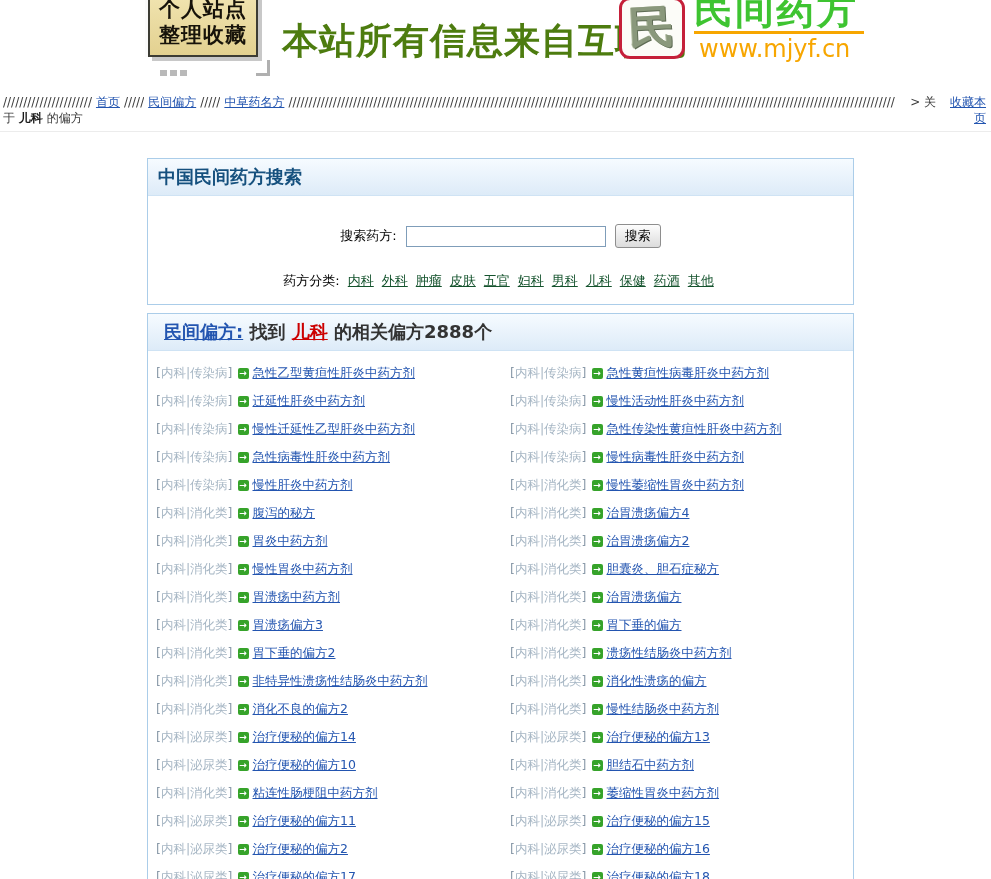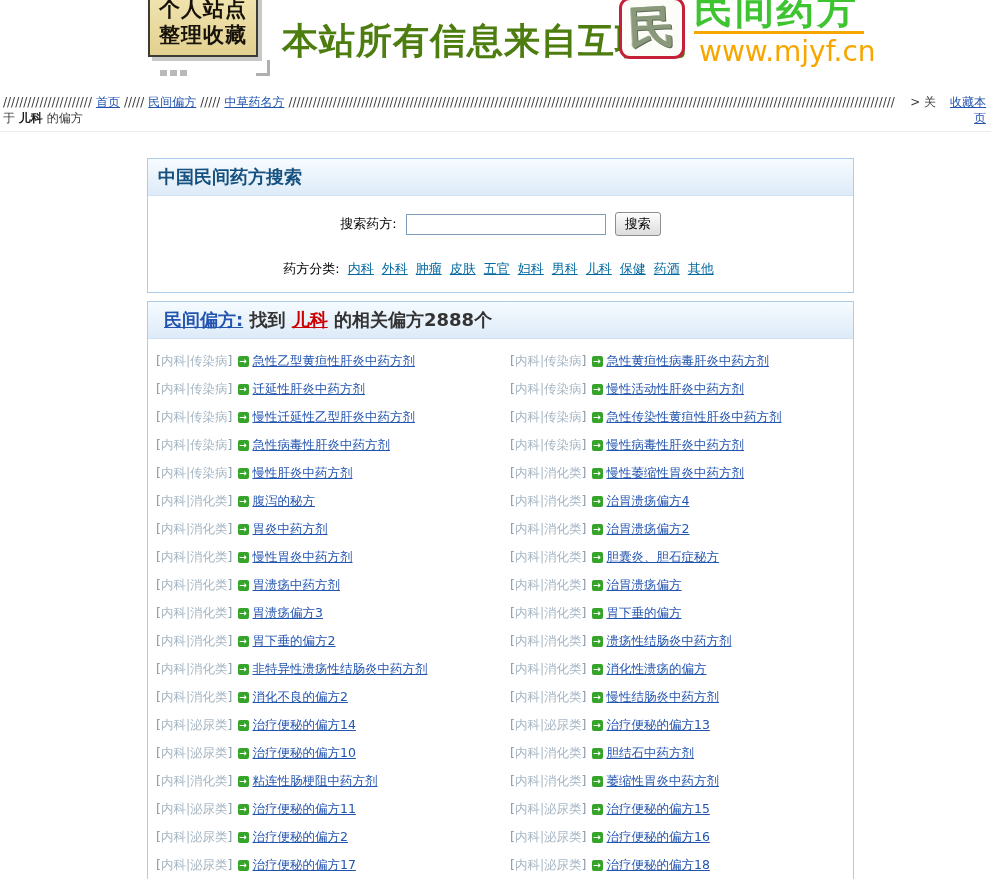--- a/index.html
+++ b/index.html
@@ -21,21 +21,21 @@
   .banner-slogan { position:absolute; left:282px; top:17px; font-size:36px; font-weight:bold;
     color:#4d7c0f; letter-spacing:1px; white-space:nowrap; }
   .seal { position:absolute; left:619px; top:-3px; width:66px; height:62px;
     border:3px solid #c5203a; border-radius:11px; background:#fcfcf8;
     display:flex; align-items:center; justify-content:center; }
   .seal-glyph { font-size:46px; font-weight:bold; color:#8a987c;
     text-shadow:1px 1px 0 #5f6c55, -1px 0 0 #aeb99e; transform:rotate(-3deg); }
   .logo-title { position:absolute; left:694px; top:-17px; font-size:39px; font-weight:bold;
     color:#3ec431; letter-spacing:2px; white-space:nowrap; }
   .logo-rule { position:absolute; left:694px; top:31px; width:170px; height:3px; background:#f7a600; }
-  .logo-url { position:absolute; left:699px; top:35px; font-size:28px; color:#f7a600; }
+  .logo-url { position:absolute; left:699px; top:35px; font-size:24px; color:#f7a600; }
 
   
   .nav { margin-top:7px; padding:0 5px 5px 3px; border-bottom:1px solid #ececec;
     font-size:12px; color:#3c3c3c; }
   .nav a { color:#2355b0; text-decoration:underline; }
   .nav-line { display:flex; align-items:baseline; line-height:15px; }
   .nav-slash { white-space:nowrap; overflow:hidden; letter-spacing:0; }
   .nav-fill { flex:1 1 auto; min-width:0; }
   .nav-sep { white-space:nowrap; padding:0 4px; }
   .nav-tail { white-space:nowrap; padding-left:4px; }
@@ -46,29 +46,29 @@
 
   
   .content { width:707px; margin-left:147px; margin-top:26px; }
   .panel { border:1px solid #abcde9; background:#fff; }
   .panel-head { background:linear-gradient(#f6fbff,#ddebf8); border-bottom:1px solid #cfe3f4;
     padding:6px 10px; font-size:18px; font-weight:bold; color:#15507e; }
   .panel-head a { color:#2355b0; text-decoration:underline;padding-left:6px; }
   .panel-head .found-kw { color:#cc0000; text-decoration:underline; }
   .panel-head .found-txt { color:#333; }
 
-  .search-body { padding:16px 0 14px 0; }
+  .search-body { padding:16px 0 14px 0;margin-top:12px; }
   .search-row { text-align:center; font-size:13px; color:#000; }
   .search-row input { width:200px; height:21px; border:1px solid #7f9db9; margin:0 5px;
     font-size:13px; padding:2px 4px; vertical-align:middle; }
   .search-row button { font-size:13px; padding:2px 9px; border:1px solid #8e8e8e; border-radius:3px;
     background:linear-gradient(#fdfdfd,#dcdcdc); color:#000; vertical-align:middle; cursor:pointer;
     font-family:"DejaVu Sans", sans-serif; }
   .cat-row { text-align:center; margin-top:24px; font-size:13px; color:#000; }
-  .cat-row a { color:#0369a1; text-decoration:underline; margin:0 4px; }
+  .cat-row a { color:#14532d; text-decoration:underline; margin:0 4px; }
 
   .results { margin-top:8px; border-bottom:none; }
   .list { padding:8px 0 0 8px; display:grid; grid-template-columns:354px 1fr; }
   .cell { height:28px; line-height:28px; font-size:12.5px; white-space:nowrap; overflow:hidden; }
   .tag { color:#a6b6c4; }
   .tag .br { color:#8a9aa9; }
   .go-icon { display:inline-block; width:11px; height:11px; background:#36a32a; border-radius:2px;
     color:#fff; font-size:9px; line-height:11px; text-align:center; vertical-align:1px;
     margin:0 4px 0 5px; font-weight:bold; }
   .cell a { color:#2355b0; text-decoration:underline; }

